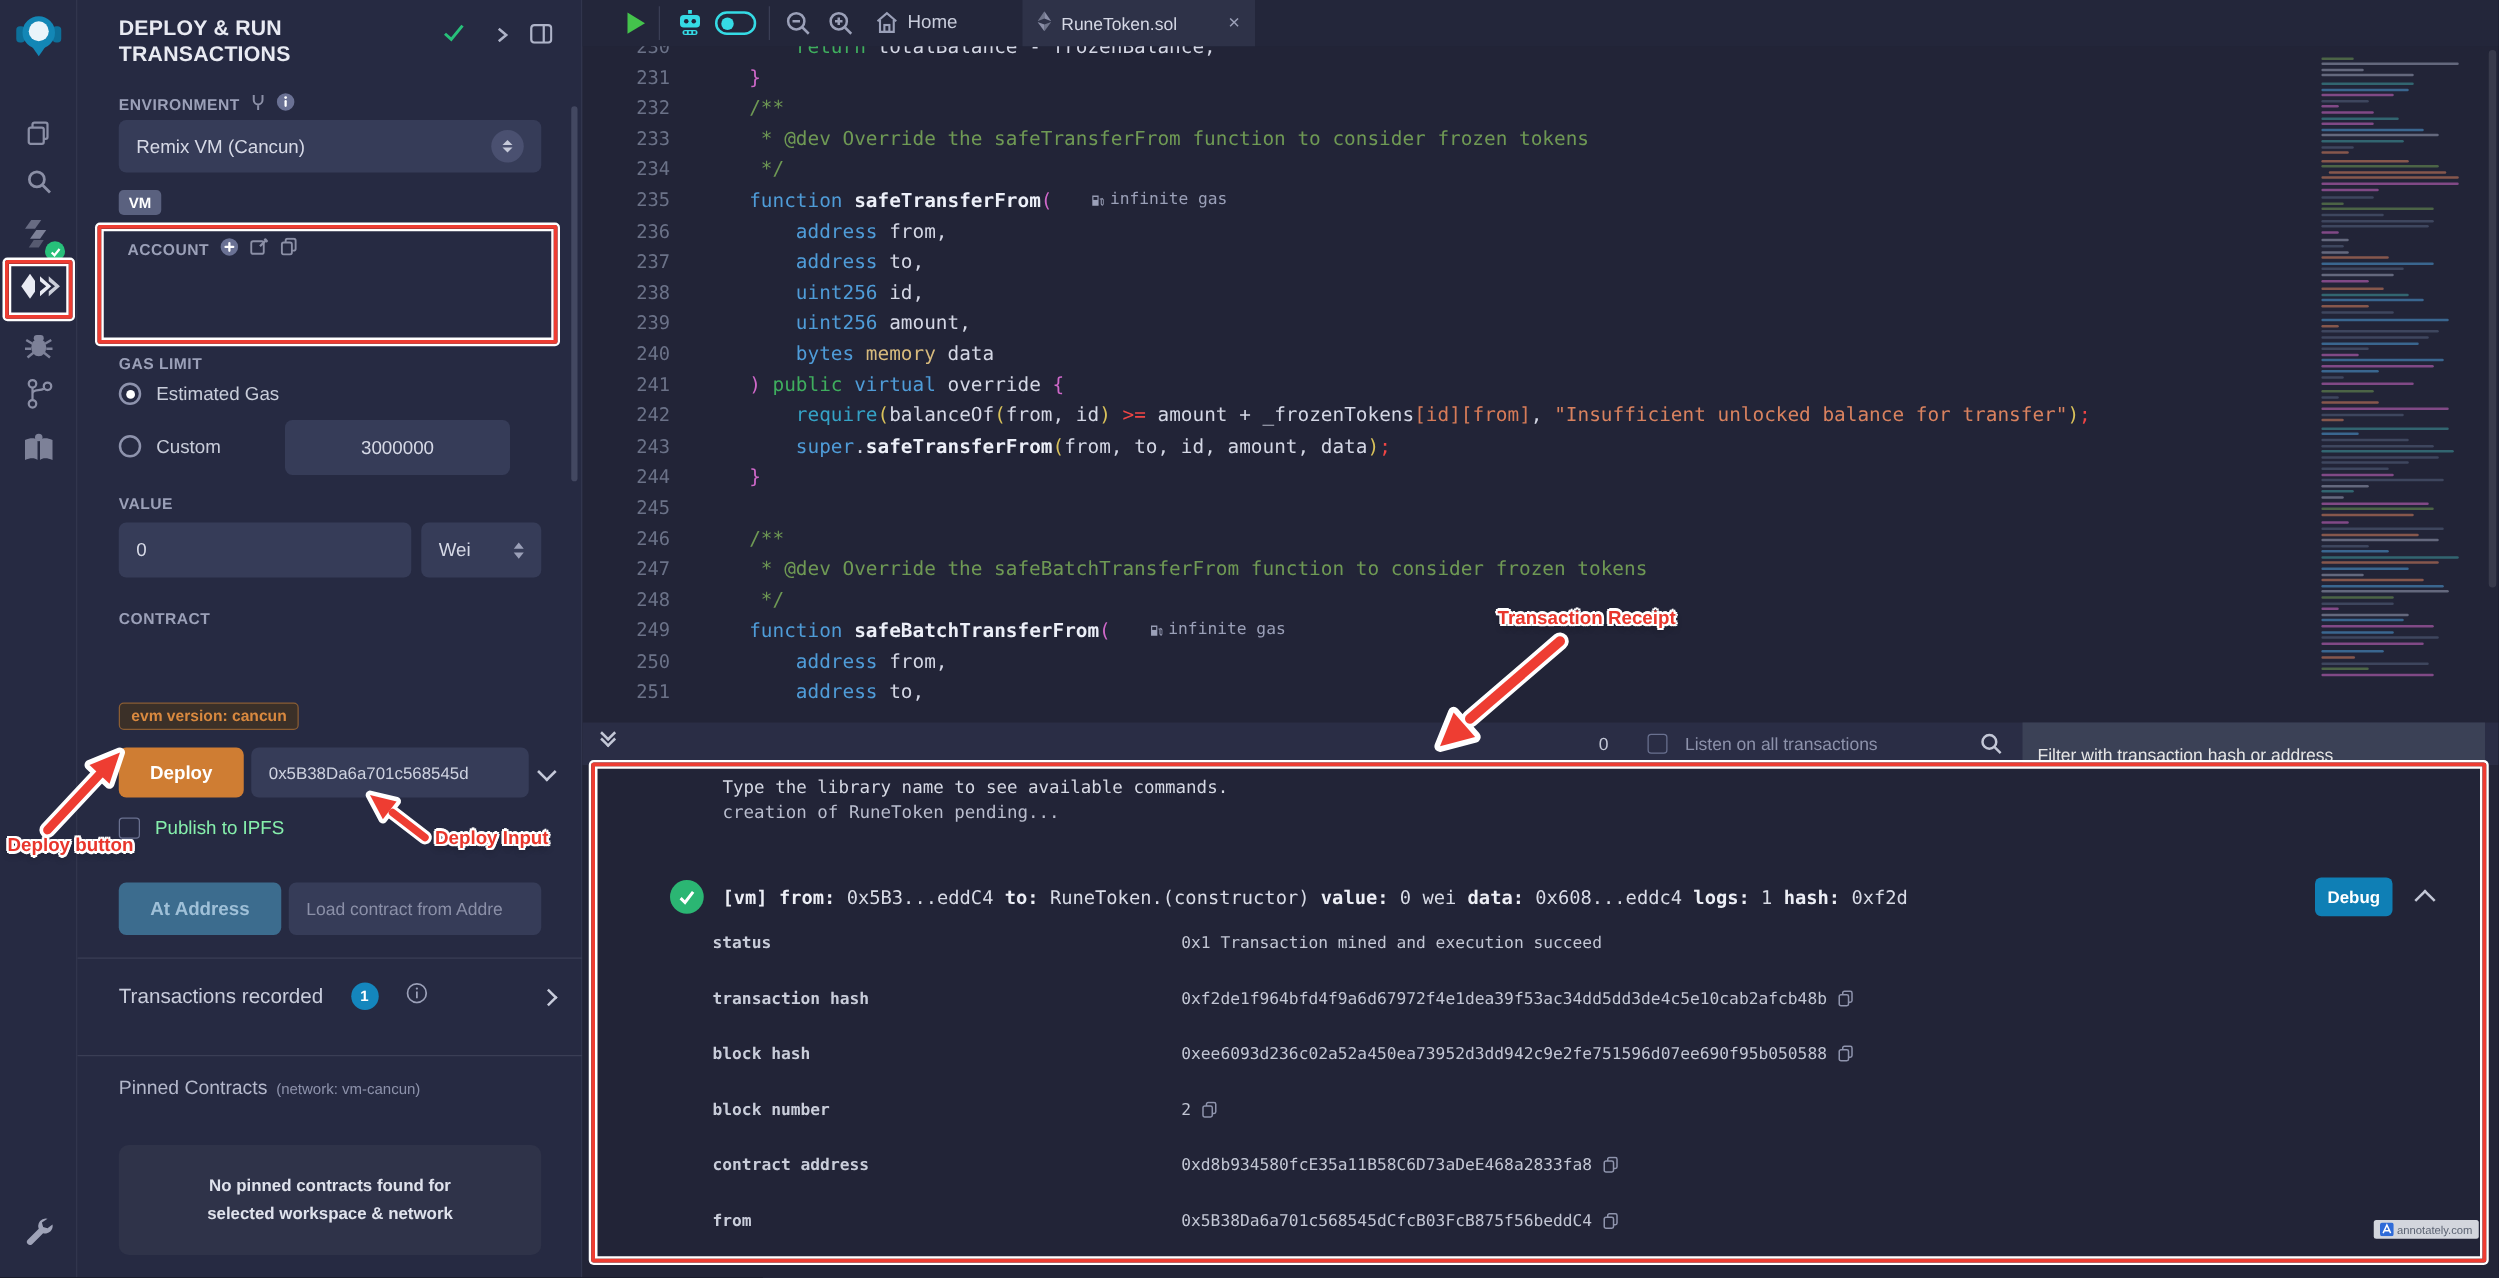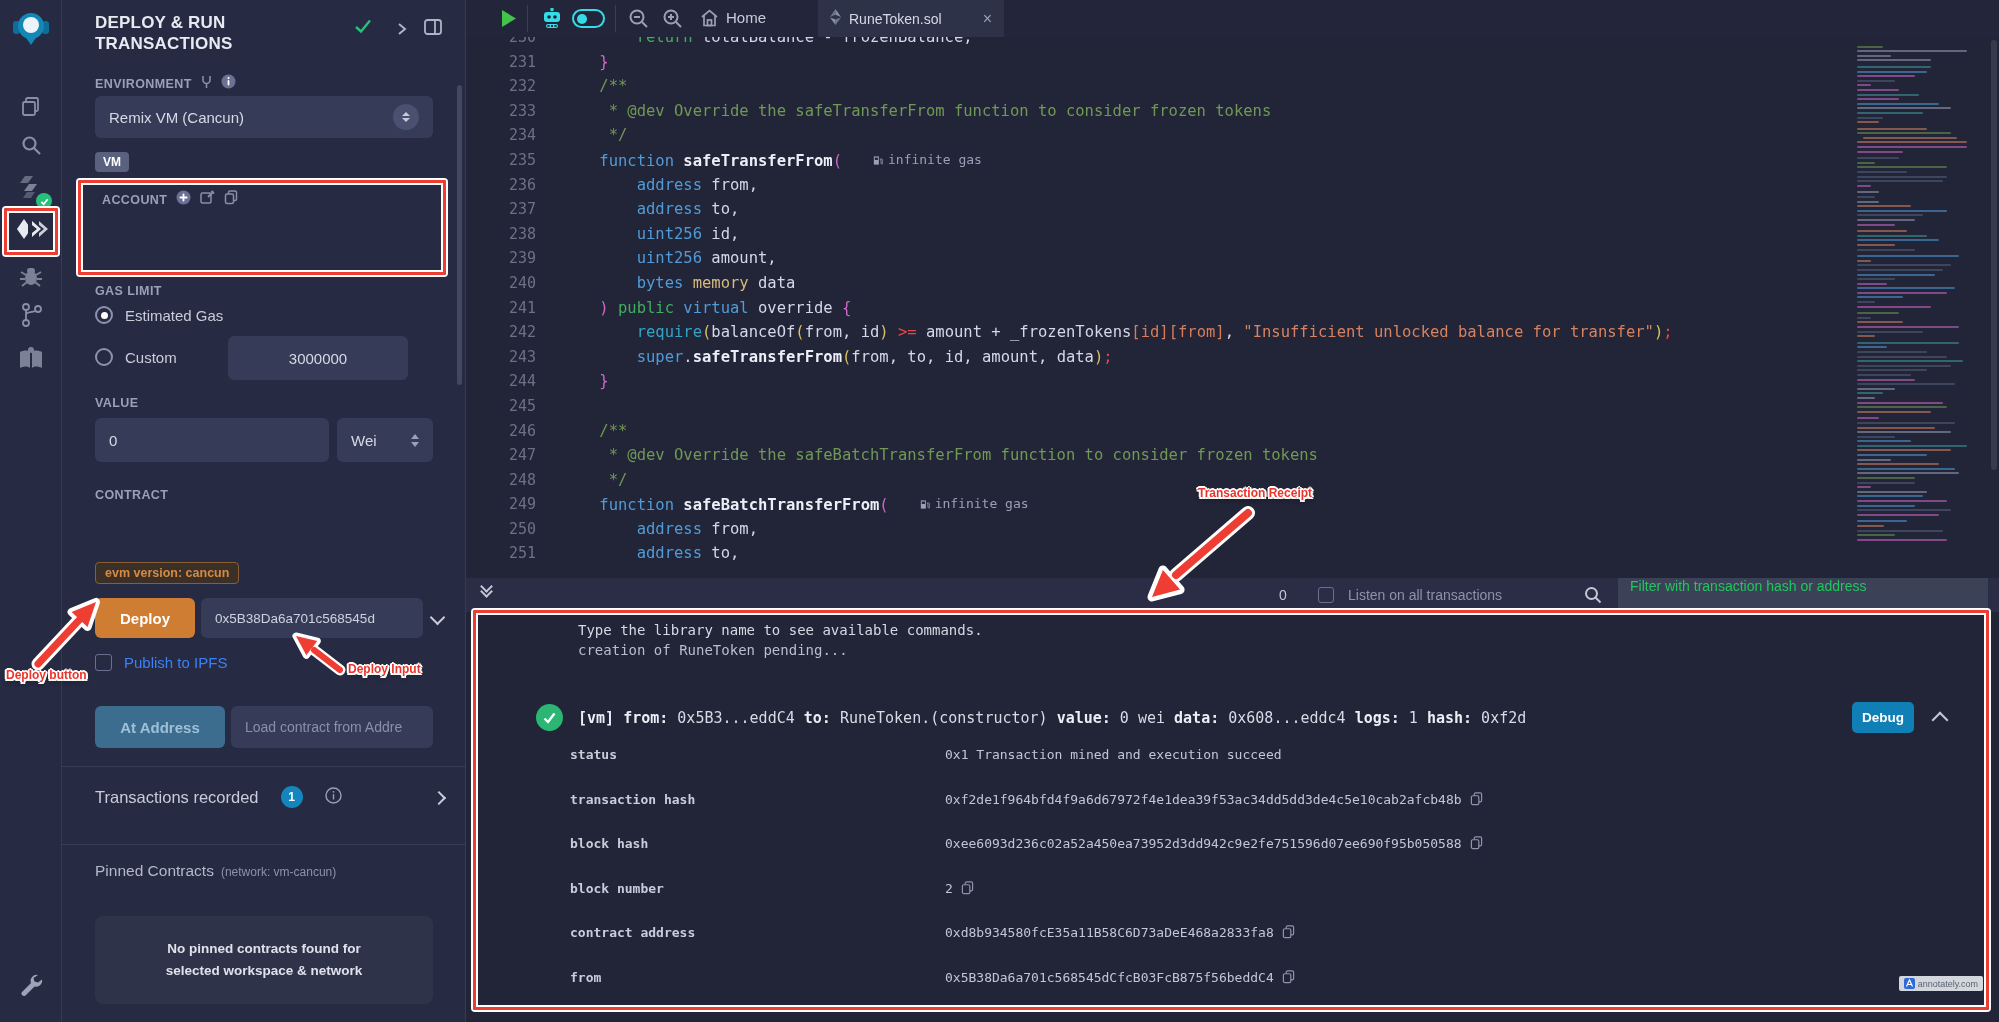--- a/index.html
+++ b/index.html
@@ -65,38 +65,38 @@
   .mm-line{height:2px;border-radius:1px;margin-bottom:2.6px;opacity:.55;}
   .ed-scroll{position:absolute;right:2px;top:3px;width:6px;height:430px;background:rgba(255,255,255,.10);border-radius:3px;}
 
   
   .termbar{position:absolute;left:0;top:578px;right:0;height:34px;background:#2a2d45;display:flex;align-items:center;}
   .dblchev{position:absolute;left:16px;top:8px;}
   .dblchev i{display:block;width:9px;height:9px;border-left:2px solid #c3c7d6;border-bottom:2px solid #c3c7d6;transform:rotate(-45deg);margin-top:-4px;}
   .tb-count{position:absolute;left:813px;color:#c3c7d6;font-size:14px;}
   .tb-chk{position:absolute;left:852px;top:9px;width:16px;height:16px;border:1.5px solid #6a7190;border-radius:3px;}
   .tb-listen{position:absolute;left:882px;color:#8d92ab;font-size:14px;}
-  .tb-filter{position:absolute;left:1152px;top:0;width:370px;height:34px;background:#3b4156;color:#22c55e;font-size:14px;display:flex;align-items:flex-start;padding:0 12px;white-space:nowrap;overflow:hidden;}
+  .tb-filter{position:absolute;left:1152px;top:0;width:370px;height:34px;background:#3b4156;color:#e5e5e5;font-size:14px;display:flex;align-items:flex-end;padding:0 12px;white-space:nowrap;overflow:hidden;}
   .terminal{position:absolute;left:0;top:612px;right:0;bottom:0;background:#222437;font-family:"DejaVu Sans Mono",monospace;}
   .tlog{position:relative;left:112px;color:#d6d9e4;font-size:14px;line-height:20px;white-space:pre;}
   .tlog.dim{color:#b9bdce;}
   .t-check{position:absolute;left:70px;top:92px;width:27px;height:27px;border-radius:50%;background:#2bb673;display:flex;align-items:center;justify-content:center;}
   .t-summary{position:absolute;left:112px;top:88px;right:470px;height:36px;line-height:36px;color:#d8dbe6;font-size:15px;white-space:nowrap;overflow:hidden;}
   .t-summary .b{color:#eceef5;font-weight:700;}
   .debug-btn{position:absolute;left:1386px;top:90px;width:62px;height:31px;background:#0f7fb5;border:none;border-radius:5px;color:#fff;font-weight:700;font-size:13.5px;font-family:"Liberation Sans",sans-serif;}
   .collapse-chev{position:absolute;left:1468px;top:102px;width:12px;height:12px;border-left:2.5px solid #c3c7d6;border-top:2.5px solid #c3c7d6;transform:rotate(45deg);}
   .trow{position:absolute;left:12px;right:0;height:16px;}
   .tlab{position:absolute;left:92px;color:#c9cdda;font-size:13px;font-weight:700;}
   .tval{position:absolute;left:467px;color:#c2c6d4;font-size:13px;white-space:nowrap;}
   .copy{position:absolute;left:auto;display:inline-flex;margin-left:8px;}
   .trow .copy{vertical-align:middle;}
 
   
   .anno-box{position:absolute;border:3px solid #ee3d32;border-radius:2px;box-shadow:0 0 0 2px #ffffff, inset 0 0 0 2px #ffffff;pointer-events:none;}
-  .anno-label{position:absolute;color:#e8362c;font-size:12px;font-weight:700;white-space:nowrap;pointer-events:none;
+  .anno-label{position:absolute;color:#e8362c;font-size:15px;font-weight:700;white-space:nowrap;pointer-events:none;
     text-shadow:-2px 0 0 #fff,2px 0 0 #fff,0 -2px 0 #fff,0 2px 0 #fff,-1.5px -1.5px 0 #fff,1.5px -1.5px 0 #fff,-1.5px 1.5px 0 #fff,1.5px 1.5px 0 #fff,0 3px 5px rgba(0,0,0,.35);}
   .anno-arrow{position:absolute;pointer-events:none;}
 
   .watermark{position:absolute;right:16px;top:976px;background:rgba(236,239,245,.88);border-radius:2px;display:flex;align-items:center;gap:3px;padding:2px 5px;font-size:9px;color:#5b6372;}
 </style>
 </head>
 <body>
 
 <div id="stage">
 
@@ -261,21 +261,21 @@
 
     <span class="lab" style="position:absolute;left:33px;top:488px;">CONTRACT</span>
     <span class="evm-badge">evm version: cancun</span>
 
     <button class="deploy-btn">Deploy</button>
     <div class="inp deploy-inp">
       <span>0x5B38Da6a701c568545d</span>
     </div>
     <span class="chev-dn"></span>
 
-    <div class="rrow" style="top:654px;color:#3b82f6;">
+    <div class="rrow" style="top:654px;color:#86efac;">
       <span class="chk"></span>
       <span>Publish to IPFS</span>
     </div>
 
     <button class="ataddr-btn">At Address</button>
     <div class="inp" style="left:169px;top:706px;width:202px;height:42px;color:#8b90a8;font-size:14px;">
       <span>Load contract from Addre</span>
     </div>
 
     <div class="divider" style="top:766px;"></div>

